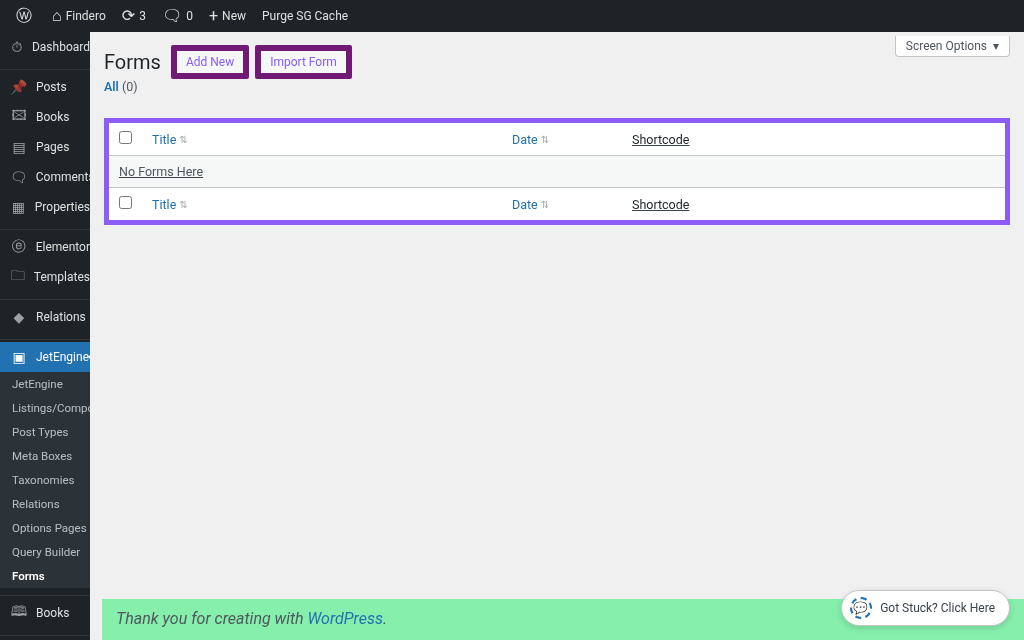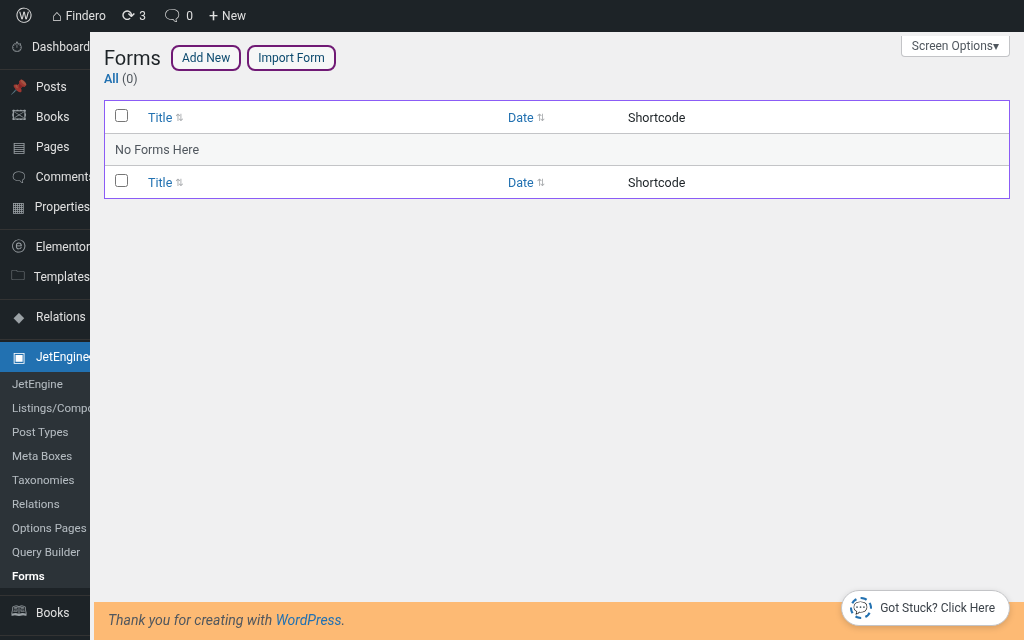--- a/index.html
+++ b/index.html
@@ -23,44 +23,44 @@
   .menu-icon { width: 18px; height: 18px; display: inline-flex; align-items: center; justify-content: center; color: rgba(240,246,252,.6); font-size: 14px; }
   .menu-item.active .menu-icon { color: #fff; }
   .menu-sep { height: 6px; background: #1d2327; border-bottom: 1px solid #333; margin: 2px 0; }
   .submenu { background: #2c3338; }
   .sub-item { padding: 5px 0 5px 12px; font-size: 11.5px; color: rgba(240,246,252,.7); cursor: pointer; }
   .sub-item.active { color: #fff; font-weight: 600; }
 
   
   .content { position: absolute; top: 32px; left: 90px; right: 0; bottom: 0; padding: 0 14px 14px; }
   .screen-options-wrap { display: flex; justify-content: flex-end; margin-top: 4px; }
-  .screen-options { border: 1px solid #c3c4c7; background: #fff; padding: 3px 10px; font-size: 12px; color: #50575e; cursor: pointer; border-radius: 0 0 4px 4px; border-top: none; display: flex; align-items: center; }
+  .screen-options { border: 1px solid #c3c4c7; background: #fff; padding: 3px 10px; font-size: 12px; color: #50575e; cursor: pointer; border-radius: 0 0 4px 4px; border-top: none; display: flex; align-items: center; gap: 6px; }
   .header-row { display: flex; align-items: center; gap: 6px; margin-top: -12px; }
   .page-title { font-size: 20px; font-weight: 400; color: #1d2327; margin-right: 4px; }
-  .page-action { border: 2px solid #701a75; color: #0c4a6e; background: #f6f7f7; font-size: 12px; padding: 4px 9px; border-radius: 8px; cursor: pointer; text-decoration: none; }
+  .page-action { border: 6px solid #701a75; color: #8b5cf6; background: #f6f7f7; font-size: 12px; padding: 4px 9px; border-radius: 2px; cursor: pointer; text-decoration: none; }
   .subsub { font-size: 12.5px; }
   .subsub a { color: #2271b1; text-decoration: none; font-weight: 600; }
   .subsub .count { color: #50575e; font-weight: 400; }
 
   
-  .list-table { width: 100%; border: 1px solid #8b5cf6; background: #fff; margin-top: 14px; border-spacing: 0; font-size: 12.5px; }
+  .list-table { width: 100%; border: 5px solid #8b5cf6; background: #fff; margin-top: 24px; border-spacing: 0; font-size: 12.5px; text-decoration: underline; }
   .list-table th, .list-table td { text-align: left; padding: 8px 10px; }
   .list-table thead th, .list-table tfoot th { font-weight: 400; color: #2271b1; border-bottom: 1px solid #c3c4c7; }
   .list-table tfoot th { border-bottom: none; border-top: 1px solid #c3c4c7; }
   .col-cb { width: 28px; }
   .col-cb input { margin: 0; }
   .col-title { width: 360px; }
   .col-date { width: 120px; }
   .sortable { display: inline-flex; align-items: center; gap: 3px; cursor: pointer; }
   .sortable .sort-ind { color: #a7aaad; font-size: 10px; }
   .no-items td { color: #50575e; background: #f6f7f7; }
   .th-shortcode { color: #1d2327 !important; }
 
   
-  .wpfooter { position: absolute; bottom: 0; left: 4px; right: 0; padding: 10px 14px 12px; font-size: 14px; color: #50575e; font-style: italic; background: #fdba74; }
+  .wpfooter { position: absolute; bottom: 0; left: 12px; right: 0; padding: 10px 14px 12px; font-size: 16px; color: #50575e; font-style: italic; background: #86efac; }
   .wpfooter a { color: #2271b1; text-decoration: none; }
 
   
   .help-bubble { position: fixed; bottom: 14px; right: 14px; background: #fff; border: 1px solid #c3c4c7; border-radius: 20px; padding: 6px 14px 6px 8px; display: flex; align-items: center; gap: 8px; box-shadow: 0 2px 6px rgba(0,0,0,.15); cursor: pointer; font-size: 12px; }
   .help-bubble .bubble-icon { width: 22px; height: 22px; border-radius: 50%; border: 2px dashed #2271b1; display: flex; align-items: center; justify-content: center; color: #2271b1; font-size: 12px; }
 </style>
 </head>
 <body>
 
 <div class="adminbar">
@@ -76,20 +76,23 @@
       <span class="ab-icon">⟳</span>
       <span>3</span>
     </div>
     <div class="adminbar-item">
       <span class="ab-icon">🗨</span>
       <span>0</span>
     </div>
     <div class="adminbar-item">
       <span class="ab-icon">+</span>
       <span>New</span>
+    </div>
+    <div class="adminbar-item">
+      <span>Purge SG Cache</span>
     </div>
   </div>
 </div>
 
 <div class="sidebar">
   <div class="menu-item">
       <span class="menu-icon">⏱</span>
       <span>Dashboard</span>
     </div>
   <div class="menu-sep"></div>

